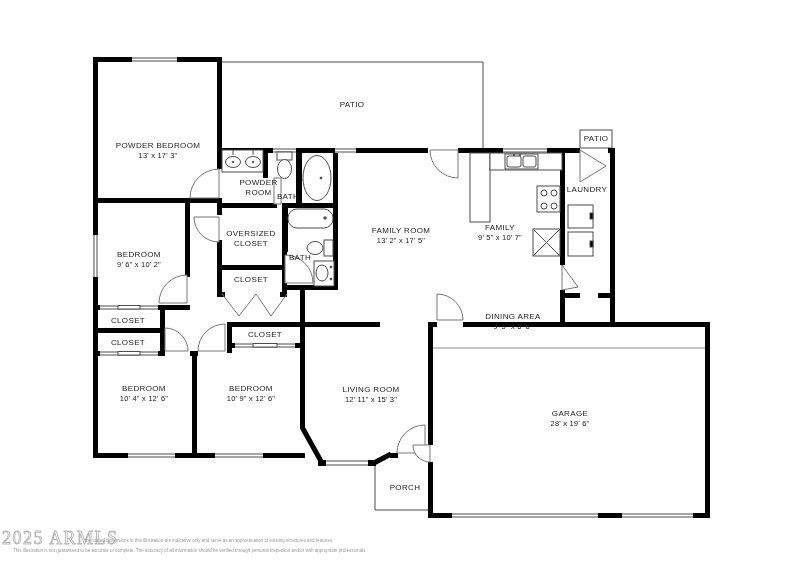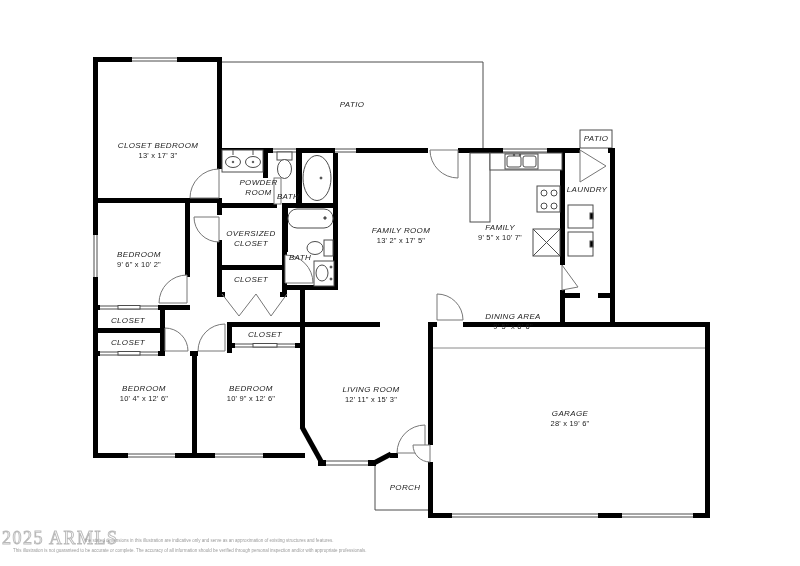--- a/index.html
+++ b/index.html
@@ -3,21 +3,21 @@
 <meta charset="utf-8">
 <style>
   html,body{margin:0;padding:0;background:#fff;}
   #stage{position:relative;width:800px;height:566px;background:#ffffff;overflow:hidden;
          font-family:"Liberation Sans", sans-serif;}
   #plan-svg{position:absolute;left:0;top:0;}
   #labels{position:absolute;left:0;top:0;width:800px;height:566px;pointer-events:none;}
   .room-label{position:absolute;transform:translate(-50%,-50%);text-align:center;
               color:#1c1c1c;white-space:nowrap;line-height:1.3;}
   .room-label.wrap{white-space:normal;}
-  .rname{display:block;font-size:8px;letter-spacing:.35px;font-style:italic;}
+  .rname{display:block;font-size:8px;letter-spacing:.35px;}
   .rdims{display:block;font-size:7.5px;letter-spacing:.2px;}
   .watermark{position:absolute;left:2px;top:528px;font-family:"Liberation Serif", serif;
              font-size:18px;letter-spacing:1.5px;color:rgba(255,255,255,0.15);
              -webkit-text-stroke:0.9px #b9b9b9;}
   .disclaimer{position:absolute;font-size:4.5px;color:#9b9b9b;letter-spacing:0;}
   #disc1{left:85px;top:538px;}
   #disc2{left:13px;top:548px;}
 </style>
 </head>
 <body>
@@ -241,21 +241,21 @@
     </g>
     <g>
       <rect x="568" y="232" width="25" height="24"></rect>
       <rect x="590" y="241" width="3" height="6" fill="#000"></rect>
     </g>
   </g>
 </svg>
 
 <div id="labels">
       <div class="room-label" style="left: 158px; top: 151px;">
-        <span class="rname">CLOSET BEDROOM</span>
+        <span class="rname">POWDER BEDROOM</span>
         <span class="rdims">13' x 17' 3"</span>
       </div>
       <div class="room-label" style="left: 352px; top: 105px;">
         <span class="rname">PATIO</span>
       </div>
       <div class="room-label wrap" style="left: 245px; top: 188px; width: 50px; padding-left: 27px;">
         <span class="rname">POWDER ROOM</span>
       </div>
       <div class="room-label" style="left: 288px; top: 197px;">
         <span class="rname">BATH</span>

